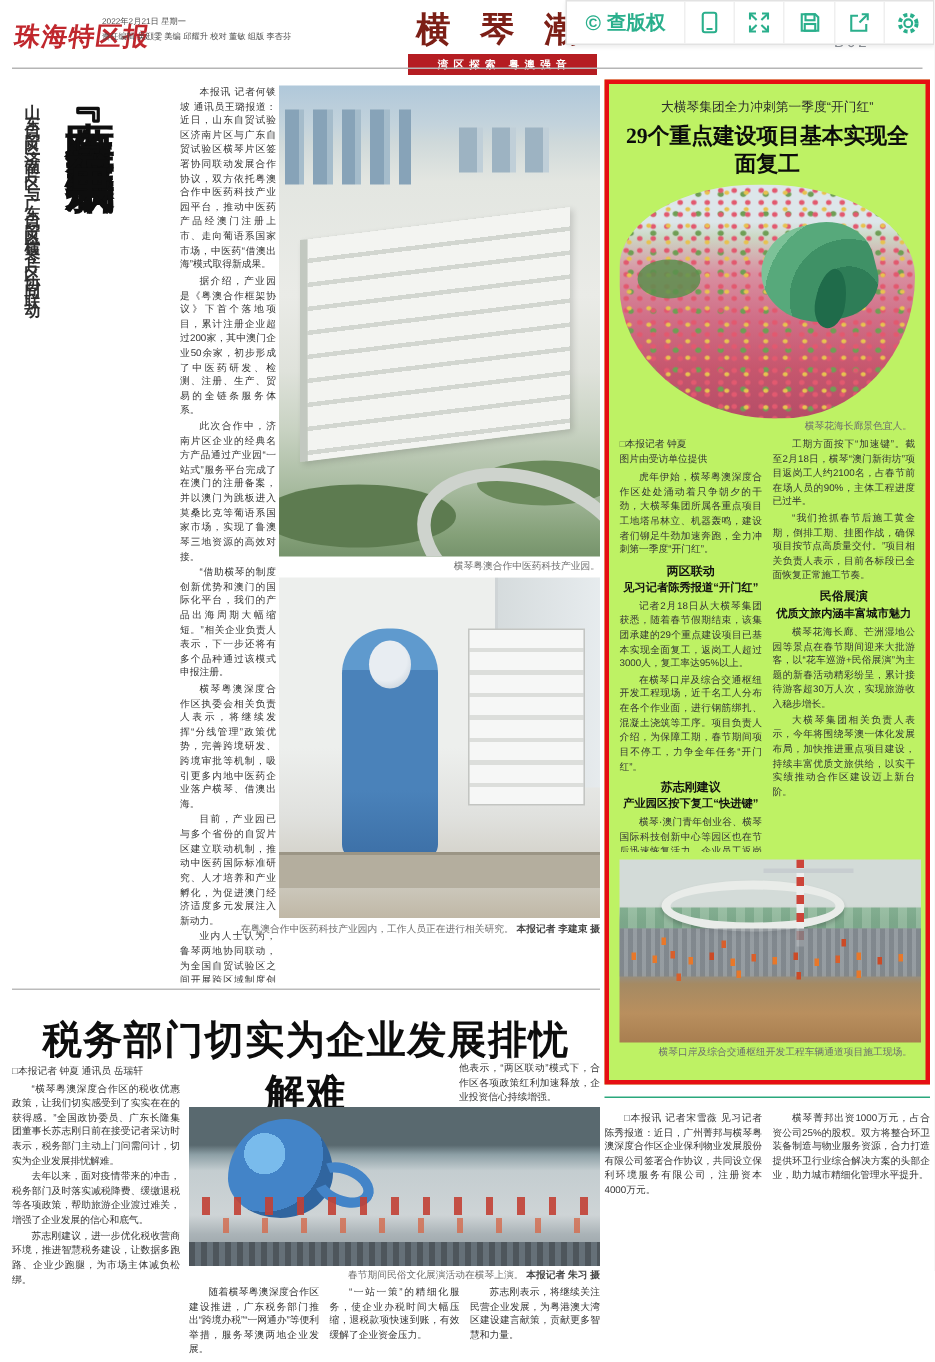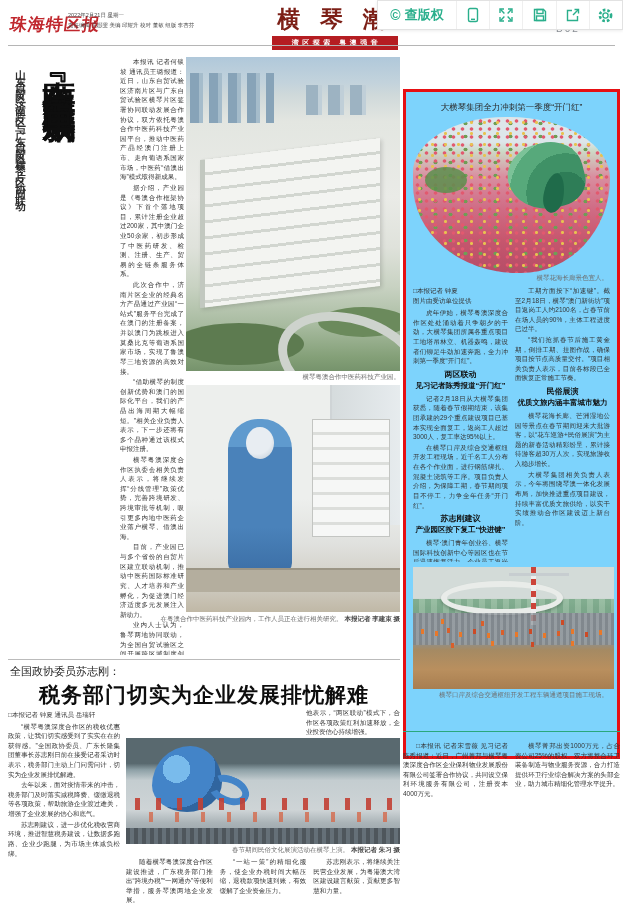--- a/index.html
+++ b/index.html
@@ -75,21 +75,21 @@
      background:radial-gradient(circle at 40% 40%,#e8edf2 0 55%,#b9c6d2 100%);}
   .l-table{position:absolute;left:0;bottom:20px;width:100%;height:24px;background:#b4ae9e;
      border-top:2px solid #9b9585;}
   .cap-lab{position:absolute;left:120px;top:560px;width:272px;text-align:right;}
 
   .big-divider{position:absolute;top:659px;left:8px;width:392px;border-top:1px solid #bbbbbb;}
 
   
   .tax-article{position:absolute;top:664px;left:8px;width:392px;height:242px;}
   .tax-kicker{font-size:11px;color:#1d1d1d;margin:0 0 2px 2px;}
-  .tax-headline{text-align:center;font-size:21px;font-weight:bold;color:#0d0d0d;margin:0;
+  .tax-headline{text-align:center;font-size:26px;font-weight:bold;color:#0d0d0d;margin:12px;
                 font-family:"Liberation Serif","DejaVu Serif",serif;letter-spacing:1px;}
   .tax-colA{position:absolute;left:0;top:46px;width:112px;height:196px;}
   .tax-byline{margin-bottom:2px;color:#3b3b3b;}
   .tax-topright{position:absolute;left:298px;top:44px;width:94px;height:30px;}
   .photo-show{left:118px;top:74px;width:274px;height:106px;background:
      linear-gradient(180deg,#59696f 0 24%,#8da0a6 30%,#c4cdd0 40%,#ced4d6 68%,#aab3b7 80%,#8c969b 100%);}
   .s-dragon{position:absolute;left:26px;top:8px;width:70px;height:66px;border-radius:55% 45% 50% 50%/60% 55% 45% 40%;
      background:radial-gradient(circle at 35% 35%,#79bbec 0 22%,#4384c8 22% 62%,#30659f 62% 100%);}
   .s-curl{position:absolute;left:82px;top:38px;width:42px;height:28px;border:7px solid #4384c8;
      border-radius:50%;border-left-color:transparent;transform:rotate(22deg);}
@@ -97,21 +97,21 @@
      background:repeating-linear-gradient(90deg,rgba(0,0,0,0) 0 9px,#c24034 9px 14px,rgba(0,0,0,0) 14px 21px);}
   .s-dancers2{position:absolute;left:10px;top:74px;width:100%;height:10px;opacity:.8;
      background:repeating-linear-gradient(90deg,rgba(0,0,0,0) 0 13px,#d46a4c 13px 17px,rgba(0,0,0,0) 17px 26px);}
   .s-crowd{position:absolute;left:0;bottom:0;width:100%;height:16px;
      background:repeating-linear-gradient(90deg,#4e565c 0 4px,#657078 4px 8px);}
   .cap-show{position:absolute;left:118px;top:182px;width:274px;text-align:right;}
   .tax-bottom{position:absolute;left:118px;top:193px;width:274px;height:49px;column-count:3;column-gap:7px;}
 
   
   .red-box{position:absolute;top:53px;left:403px;width:217px;height:670px;border:3px solid #e60f13;
-           background:#7dd3fc;padding:8px 7px 4px;margin-top:36px;}
+           background:#bef264;padding:8px 7px 4px;}
   .box-kicker{text-align:center;font-size:8.5px;color:#2b2b2b;margin:2px 0 3px;}
   .box-headline{text-align:center;font-size:14.5px;font-weight:bold;color:#0c0c0c;margin:0 0 4px;
                 font-family:"Liberation Serif","DejaVu Serif",serif;}
   .photo-flowers{position:relative;width:197px;height:156px;margin:2px auto 1px;overflow:hidden;
      border-radius:48% 52% 46% 54%/36% 40% 62% 58%;
      background-image:
        radial-gradient(#e8c24f 1.3px,rgba(0,0,0,0) 2px),
        radial-gradient(#e2596f 1.5px,rgba(0,0,0,0) 2.2px),
        radial-gradient(#6f9e55 1.7px,rgba(0,0,0,0) 2.4px),
        linear-gradient(180deg,#dde6ea 0 16%,#ccd9c6 22%,#d98fa0 38%,#d06d86 58%,#c7576e 78%,#b54d67 100%);
@@ -251,21 +251,20 @@
     </div>
     <div class="cap-lab caption">
       <span>在粤澳合作中医药科技产业园内，工作人员正在进行相关研究。</span>
       <span class="credit">本报记者 李建束 摄</span>
     </div>
   </div>
 
   <div class="big-divider"></div>
 
   <div class="tax-article">
-    <div class="tax-kicker">全国政协委员苏志刚：</div>
     <h2 class="tax-headline">税务部门切实为企业发展排忧解难</h2>
     <div class="tax-colA tinytext">
       <div class="tax-byline noindent">□本报记者 钟夏 通讯员 岳瑞轩</div>
       <div>
           <p>“横琴粤澳深度合作区的税收优惠政策，让我们切实感受到了实实在在的获得感。”全国政协委员、广东长隆集团董事长苏志刚日前在接受记者采访时表示，税务部门主动上门问需问计，切实为企业发展排忧解难。</p>
           <p>去年以来，面对疫情带来的冲击，税务部门及时落实减税降费、缓缴退税等各项政策，帮助旅游企业渡过难关，增强了企业发展的信心和底气。</p>
           <p>苏志刚建议，进一步优化税收营商环境，推进智慧税务建设，让数据多跑路、企业少跑腿，为市场主体减负松绑。</p>
         </div>
     </div>
     <div class="tax-topright tinytext">
@@ -284,20 +283,21 @@
     </div>
     <div class="tax-bottom tinytext">
         <p>随着横琴粤澳深度合作区建设推进，广东税务部门推出“跨境办税”“一网通办”等便利举措，服务琴澳两地企业发展。</p>
         <p>“一站一策”的精细化服务，使企业办税时间大幅压缩，退税款项快速到账，有效缓解了企业资金压力。</p>
         <p>苏志刚表示，将继续关注民营企业发展，为粤港澳大湾区建设建言献策，贡献更多智慧和力量。</p>
       </div>
   </div>
 
   <div class="red-box">
     <div class="box-kicker">大横琴集团全力冲刺第一季度“开门红”</div>
+    <div class="box-headline">29个重点建设项目基本实现全面复工</div>
 
     <div class="photo-flowers">
       <div class="f-tail"></div>
       <div class="f-body"></div>
       <div class="f-bush"></div>
     </div>
     <div class="cap-flowers caption">横琴花海长廊景色宜人。</div>
 
     <div class="box-cols">
       <div class="box-col tinytext">

